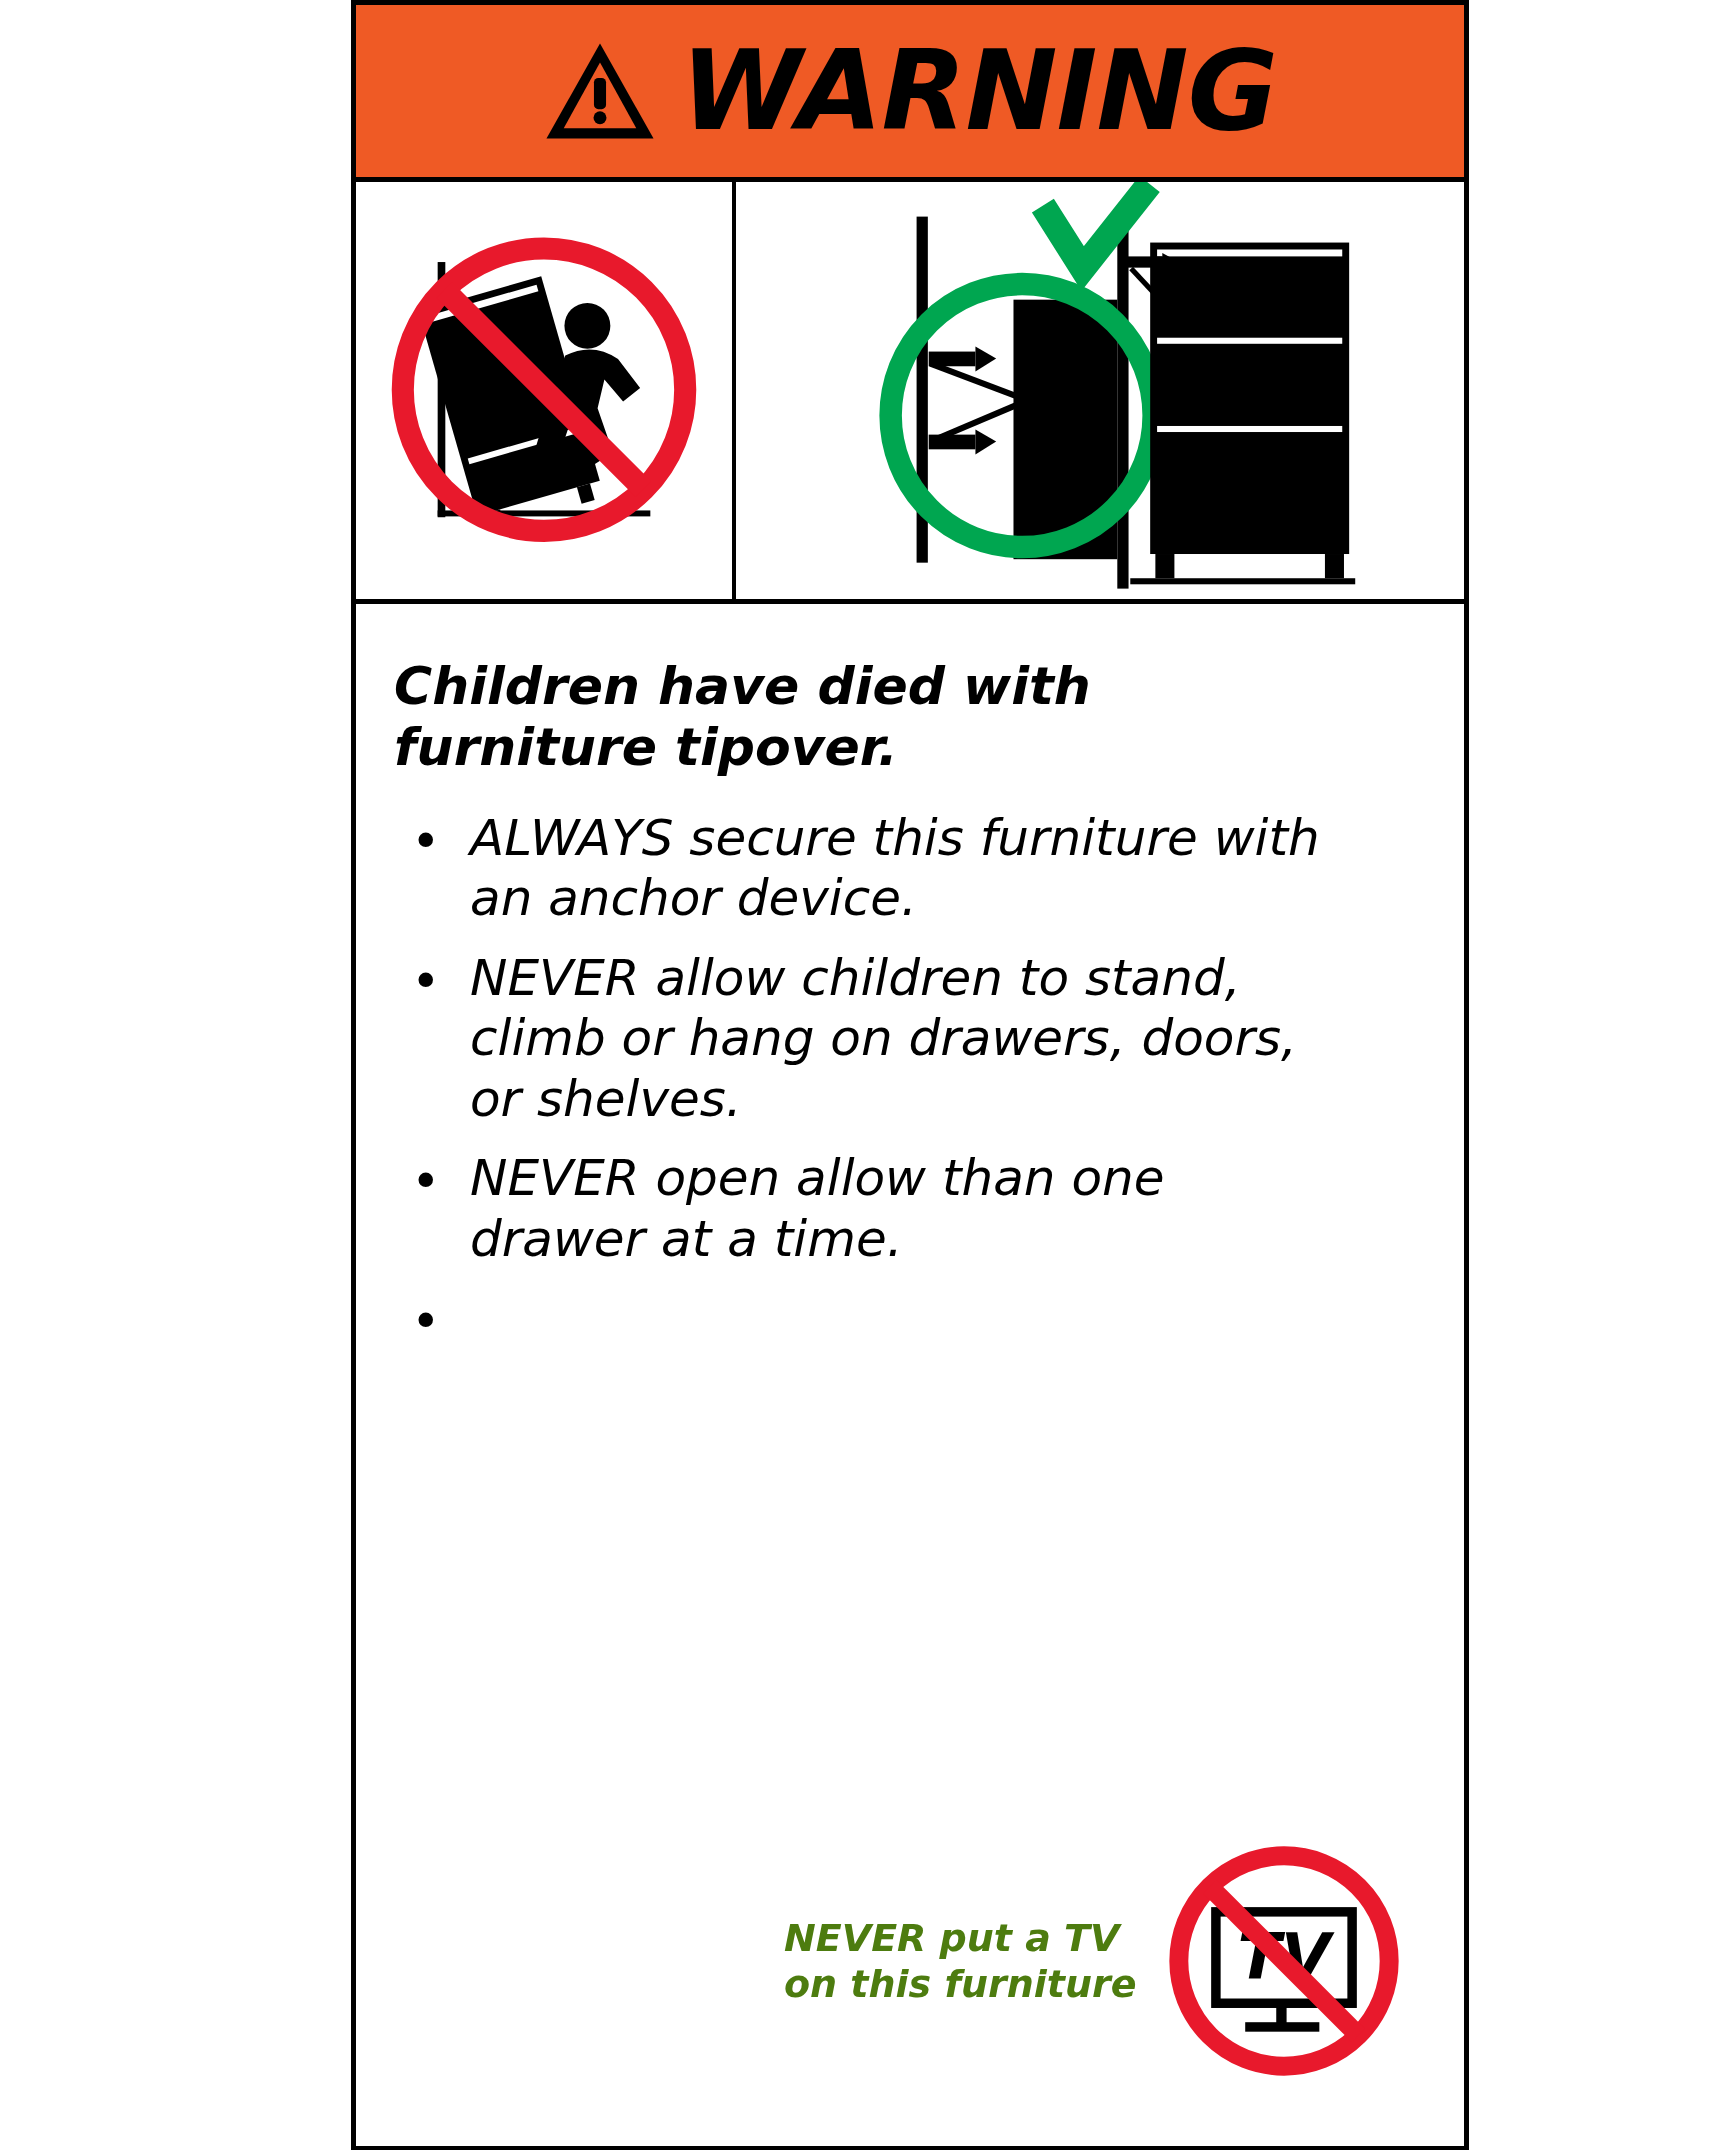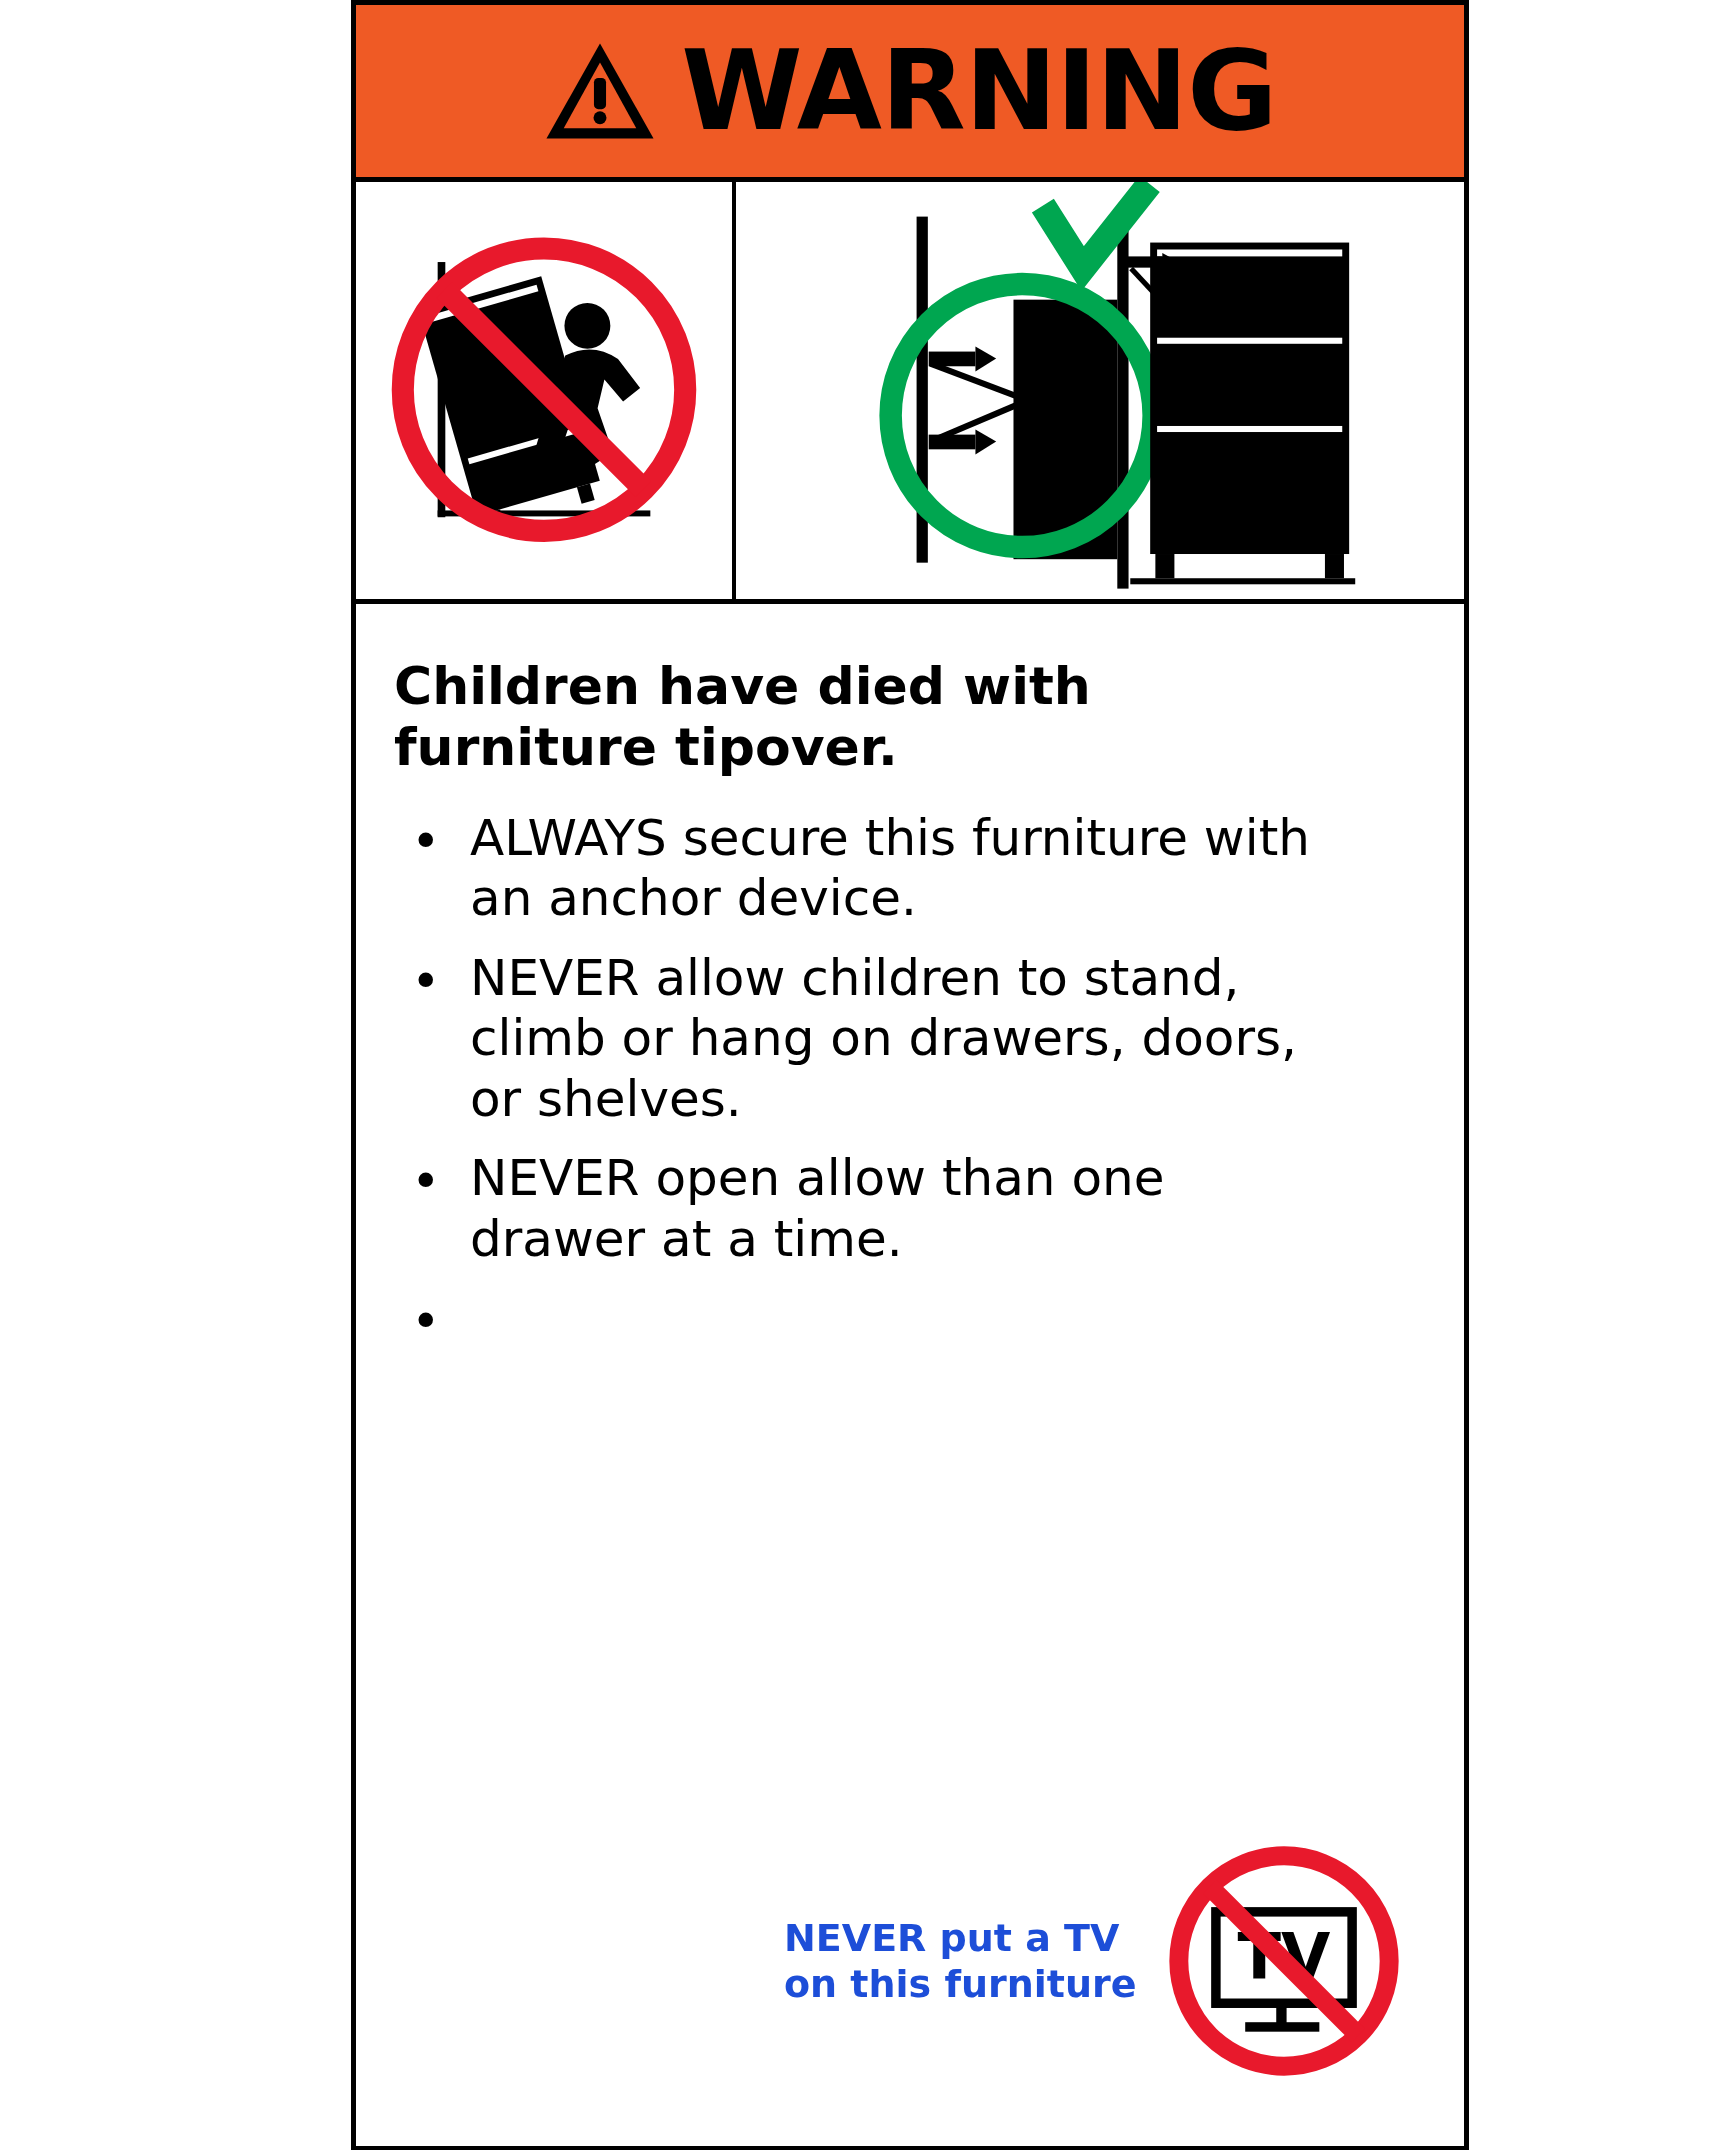--- a/index.html
+++ b/index.html
@@ -19,20 +19,21 @@
     position: absolute;
     left: 351px;
     top: 0px;
     width: 1118px;
     height: 2151px;
     border: 5.2px solid #000000;
     box-sizing: border-box;
     background: #ffffff;
     display: flex;
     flex-direction: column;
+    font-style: italic;
   }
 
   
   .header {
     background: #ef5a25;
     height: 177px;
     flex: 0 0 177px;
     display: flex;
     align-items: center;
     justify-content: center;
@@ -125,21 +126,21 @@
     align-items: center;
     justify-content: flex-end;
     padding-right: 17px;
     gap: 22.4px;
   }
   .tv-text {
     font-size: 38px;
     font-weight: 700;
     line-height: 1.22;
     text-align: left;
-    color: #1d4ed8;
+    color: #4d7c0f;
     white-space: pre-line;
   }
   .tv-icon {
     width: 250px;
     height: 250px;
     flex: 0 0 250px;
   }
   .tv-icon svg { display: block; width: 100%; height: 100%; }
 </style>
 </head>

